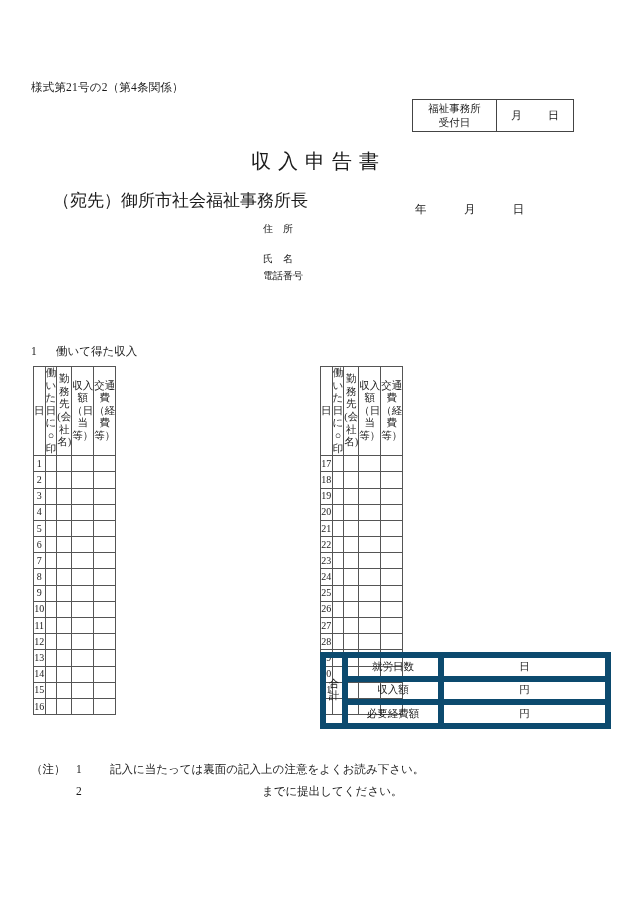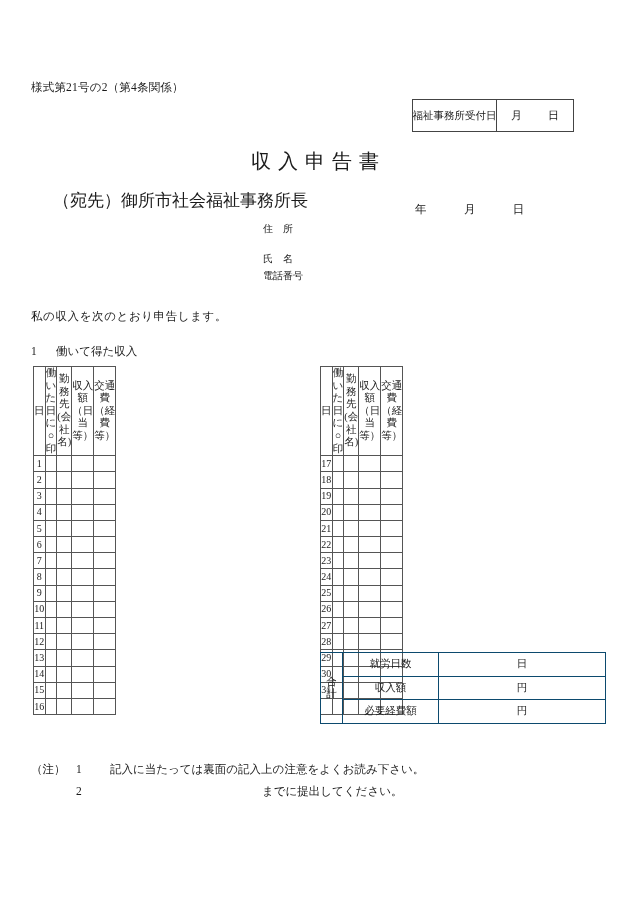--- a/index.html
+++ b/index.html
@@ -41,21 +41,21 @@
     height: 33px;
     border: 1px solid #444;
     display: flex;
     box-sizing: border-box;
   }
   .receipt-label {
     width: 84px;
     border-right: 1px solid #444;
     box-sizing: border-box;
     display: flex;
-    flex-direction: row;
+    flex-direction: column;
     align-items: center;
     justify-content: center;
     font-size: 10.5px;
     line-height: 1.25;
     white-space: nowrap;
   }
   .receipt-fields {
     flex: 1;
     display: flex;
     align-items: center;
@@ -180,21 +180,21 @@
   .totals {
     position: absolute;
     left: 320px;
     top: 652px;
   }
   table.totals-grid {
     border-collapse: collapse;
     table-layout: fixed;
   }
   table.totals-grid td {
-    border: 1px solid #0c4a6e;
+    border: 6px solid #0c4a6e;
     padding: 0;
     font-size: 10.5px;
     height: 23.6px;
     box-sizing: border-box;
     text-align: center;
     vertical-align: middle;
   }
   td.total-label-v {
     width: 22px;
     font-size: 10.5px;
@@ -249,21 +249,20 @@
     <span class="m">月</span>
     <span>日</span>
   </div>
 
   <div class="applicant">
     <span class="fld addr">住　所</span>
     <span class="fld nm">氏　名</span>
     <span class="fld">電話番号</span>
   </div>
 
-  <div class="statement">私の収入を次のとおり申告します。</div>
 
   <div class="section-heading">
     <span class="num">1</span><span>働いて得た収入</span>
   </div>
 
   <div class="table-wrap">
 
     <table class="grid half left">
       <thead>
         <tr>

